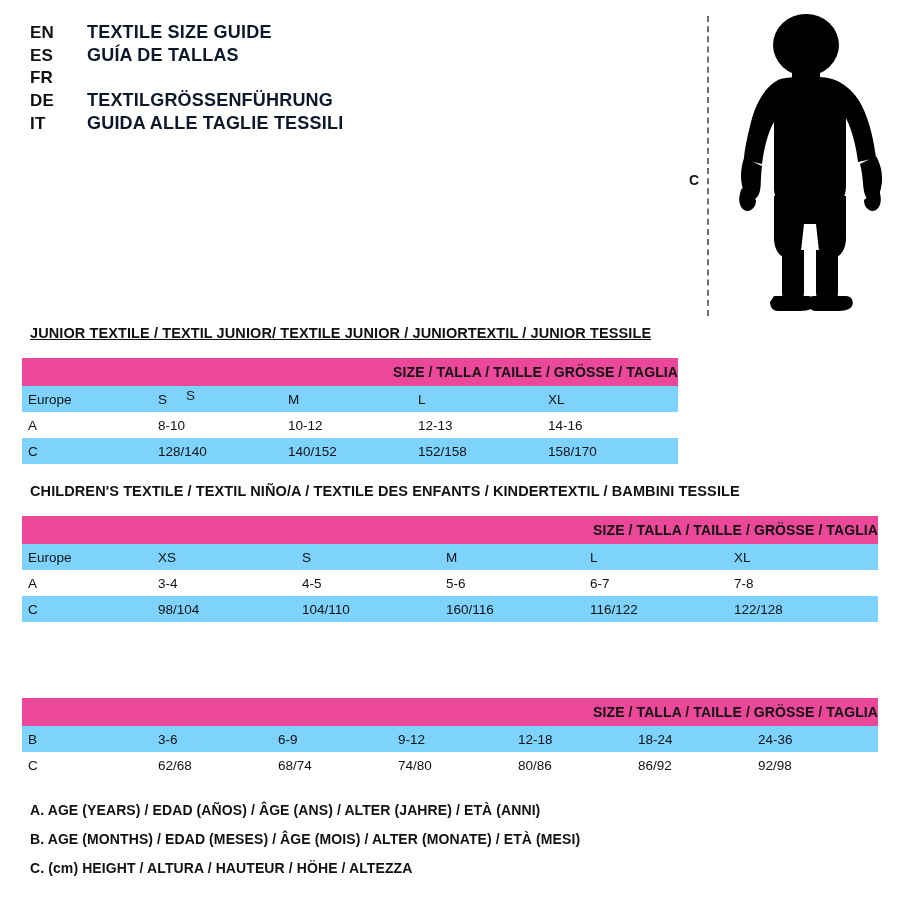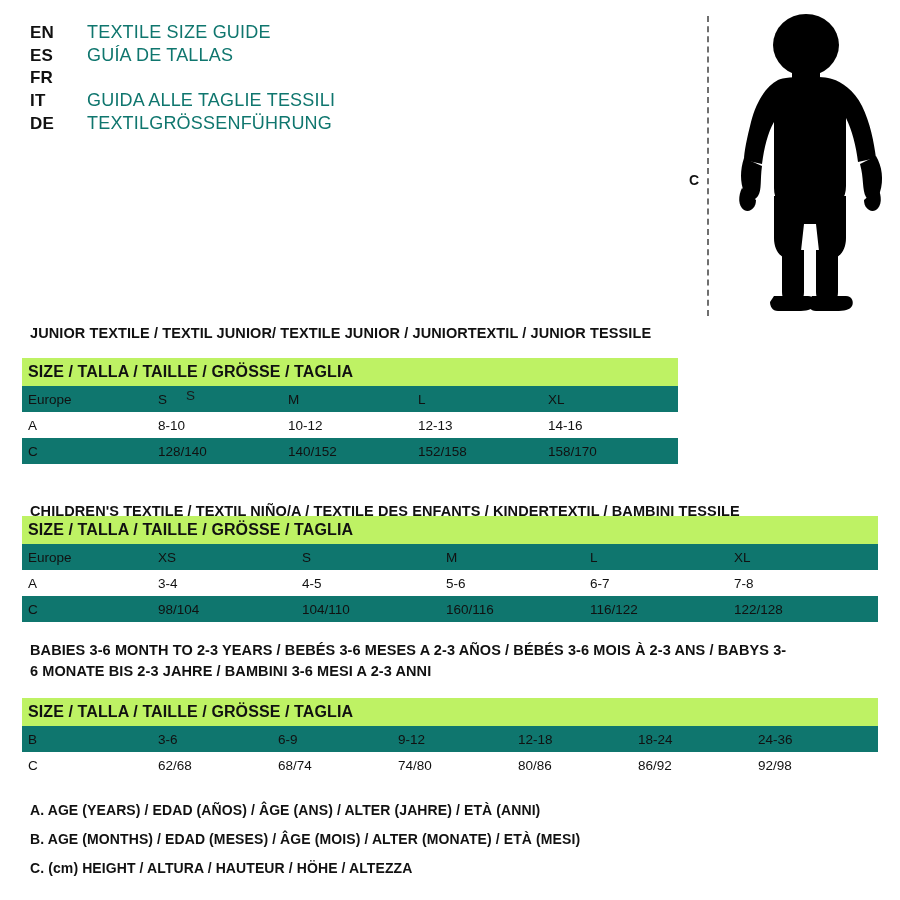--- a/index.html
+++ b/index.html
@@ -36,23 +36,23 @@
   .title-lang {
     width: 57px;
     flex: 0 0 57px;
     font-size: 17px;
     font-weight: 700;
     letter-spacing: .2px;
     color: #111;
   }
   .title-text {
     font-size: 18px;
-    font-weight: 400;
+    font-weight: 700;
     letter-spacing: .2px;
-    color: #0f766e;
+    color: #0f172a;
     text-transform: uppercase;
   }
 
   
   .figure {
     position: absolute;
     left: 660px;
     top: 10px;
     width: 230px;
     height: 310px;
@@ -101,27 +101,28 @@
     font-size: 13.5px;
     color: #111;
     table-layout: fixed;
   }
   table.size-table td {
     padding: 3px 0 3px 0;
     vertical-align: middle;
     height: 20px;
   }
   table.size-table tr.head td {
-    background: #bef264;
-    font-weight: 700;
-    font-size: 16px;
+    background: #ec4899;
+    font-weight: 700;
+    font-size: 14px;
     letter-spacing: .1px;
     height: 22px;
-  }
-  table.size-table tr.row-a td { background: #0f766e; }
+    text-align: right;
+  }
+  table.size-table tr.row-a td { background: #7dd3fc; }
   table.size-table tr.row-b td { background: #ffffff; }
   table.size-table td.lbl {
     padding-left: 6px;
     font-weight: 400;
   }
   table.size-table tr.head td.lbl { font-weight: 700; }
   table.size-table td.val { text-align: left; }
 
   
   .legend {
@@ -145,26 +146,26 @@
       <span class="title-text">TEXTILE SIZE GUIDE</span>
     </div>
     <div class="title-row">
       <span class="title-lang">ES</span>
       <span class="title-text">GUÍA DE TALLAS</span>
     </div>
     <div class="title-row">
       <span class="title-lang">FR</span>
     </div>
     <div class="title-row">
+      <span class="title-lang">DE</span>
+      <span class="title-text">TEXTILGRÖSSENFÜHRUNG</span>
+    </div>
+    <div class="title-row">
       <span class="title-lang">IT</span>
       <span class="title-text">GUIDA ALLE TAGLIE TESSILI</span>
-    </div>
-    <div class="title-row">
-      <span class="title-lang">DE</span>
-      <span class="title-text">TEXTILGRÖSSENFÜHRUNG</span>
     </div>
   </div>
 
   <div class="figure">
     <div class="dashline"></div>
     <div class="c-label">C</div>
     <svg width="170" height="310" viewBox="0 0 170 310">
       <g fill="#000000">
 
         <ellipse cx="86" cy="35" rx="33" ry="31"></ellipse>
@@ -187,21 +188,21 @@
 
         <path d="M62 240 L84 240 L84 282 C84 290 80 294 73 294 C66 294 62 290 62 282 Z"></path>
         <path d="M96 240 L118 240 L118 282 C118 290 114 294 107 294 C100 294 96 290 96 282 Z"></path>
 
         <path d="M54 286 L88 286 C94 286 96 292 94 296 C92 300 86 301 78 301 L58 301 C52 301 50 296 50 292 Z"></path>
         <path d="M92 286 L126 286 C132 286 134 292 132 296 C130 300 124 301 116 301 L96 301 C90 301 88 296 88 292 Z"></path>
       </g>
     </svg>
   </div>
 
-  <div class="sect-head" style="top:325px;">JUNIOR TEXTILE / TEXTIL JUNIOR/ TEXTILE JUNIOR / JUNIORTEXTIL / JUNIOR TESSILE</div>
+  <div class="sect-head" style="top:325px;text-decoration:underline;">JUNIOR TEXTILE / TEXTIL JUNIOR/ TEXTILE JUNIOR / JUNIORTEXTIL / JUNIOR TESSILE</div>
   <table class="size-table" style="left:22px; top:358px; width:656px;">
     <colgroup>
         <col style="width:136px">
         <col style="width:130px">
         <col style="width:130px">
         <col style="width:130px">
         <col style="width:130px">
       </colgroup>
     <tbody>
       <tr class="head">
@@ -228,21 +229,21 @@
         <td class="val">152/158</td>
         <td class="val">158/170</td>
       </tr>
     </tbody>
   </table>
 
   <div style="position:absolute; left:22px; top:388px; width:656px; height:22px; pointer-events:none;">
     <span style="position:absolute; left:164px; font-size:13.5px;">S</span>
   </div>
 
-  <div class="sect-head" style="top:483px;margin-top:20px;">CHILDREN'S TEXTILE / TEXTIL NIÑO/A / TEXTILE DES ENFANTS / KINDERTEXTIL / BAMBINI TESSILE</div>
+  <div class="sect-head" style="top:483px;">CHILDREN'S TEXTILE / TEXTIL NIÑO/A / TEXTILE DES ENFANTS / KINDERTEXTIL / BAMBINI TESSILE</div>
   <table class="size-table" style="left:22px; top:516px; width:856px;">
     <colgroup>
         <col style="width:136px">
         <col style="width:144px">
         <col style="width:144px">
         <col style="width:144px">
         <col style="width:144px">
         <col style="width:144px">
       </colgroup>
     <tbody>
@@ -269,21 +270,20 @@
         <td class="lbl">C</td>
         <td class="val">98/104</td>
         <td class="val">104/110</td>
         <td class="val">160/116</td>
         <td class="val">116/122</td>
         <td class="val">122/128</td>
       </tr>
     </tbody>
   </table>
 
-  <div class="sect-head two-line" style="top:640px;">BABIES 3-6 MONTH TO 2-3 YEARS / BEBÉS 3-6 MESES A 2-3 AÑOS / BÉBÉS 3-6 MOIS À 2-3 ANS / BABYS 3-6 MONATE BIS 2-3 JAHRE / BAMBINI 3-6 MESI A 2-3 ANNI</div>
   <table class="size-table" style="left:22px; top:698px; width:856px;">
     <colgroup>
         <col style="width:136px">
         <col style="width:120px">
         <col style="width:120px">
         <col style="width:120px">
         <col style="width:120px">
         <col style="width:120px">
         <col style="width:120px">
       </colgroup>

